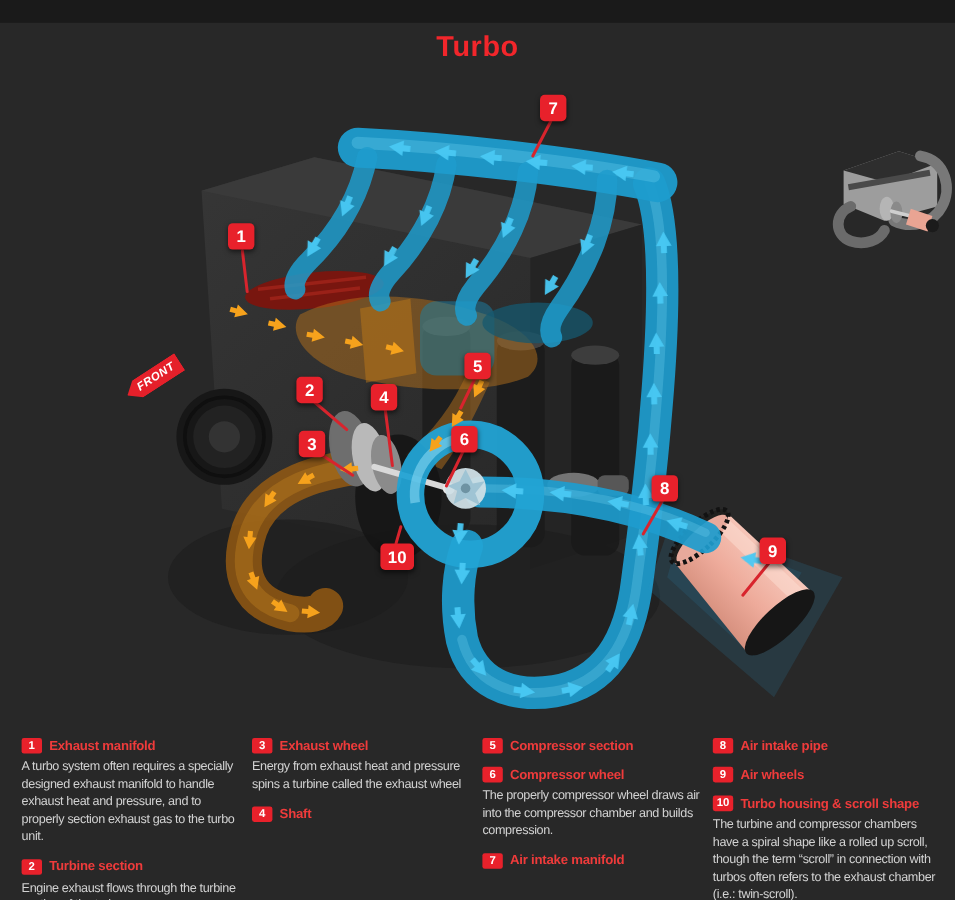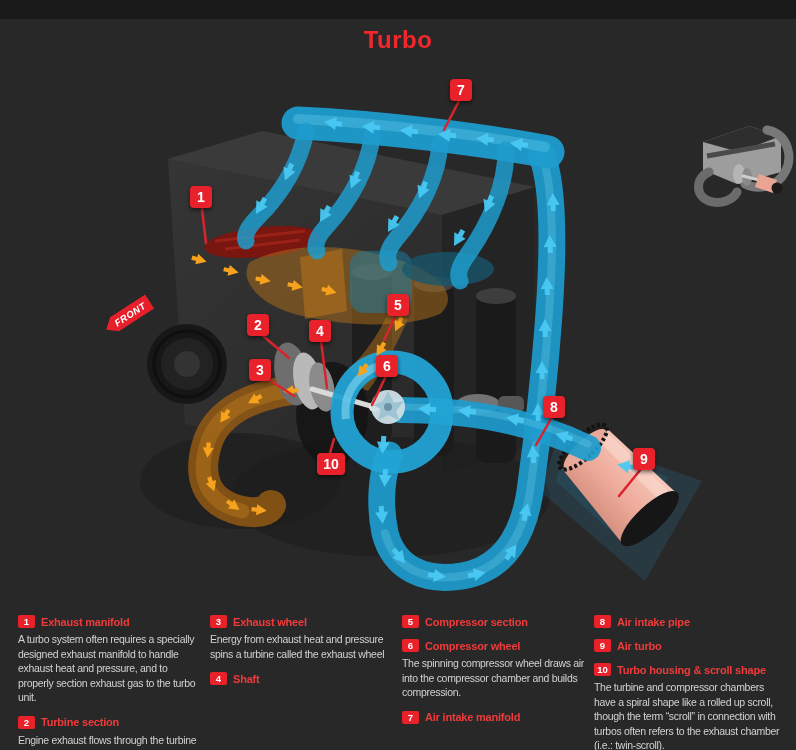--- a/index.html
+++ b/index.html
@@ -287,21 +287,21 @@
         <div class="leg-head">
           <span class="leg-badge">5</span>
           <span class="leg-title">Compressor section</span>
         </div>
       </div>
       <div class="leg-item">
         <div class="leg-head">
           <span class="leg-badge">6</span>
           <span class="leg-title">Compressor wheel</span>
         </div>
-        <p class="leg-desc">The spinning compressor wheel draws air into the compressor chamber and builds compression.</p>
+        <p class="leg-desc">The properly compressor wheel draws air into the compressor chamber and builds compression.</p>
       </div>
       <div class="leg-item">
         <div class="leg-head">
           <span class="leg-badge">7</span>
           <span class="leg-title">Air intake manifold</span>
         </div>
 
       </div>
     </div>
 
@@ -309,21 +309,21 @@
       <div class="leg-item">
         <div class="leg-head">
           <span class="leg-badge">8</span>
           <span class="leg-title">Air intake pipe</span>
         </div>
 
       </div>
       <div class="leg-item">
         <div class="leg-head">
           <span class="leg-badge">9</span>
-          <span class="leg-title">Air turbo</span>
+          <span class="leg-title">Air wheels</span>
         </div>
 
       </div>
       <div class="leg-item">
         <div class="leg-head">
           <span class="leg-badge">10</span>
           <span class="leg-title">Turbo housing &amp; scroll shape</span>
         </div>
         <p class="leg-desc">The turbine and compressor chambers have a spiral shape like a rolled up scroll, though the term “scroll” in connection with turbos often refers to the exhaust chamber (i.e.: twin-scroll).</p>
       </div>

